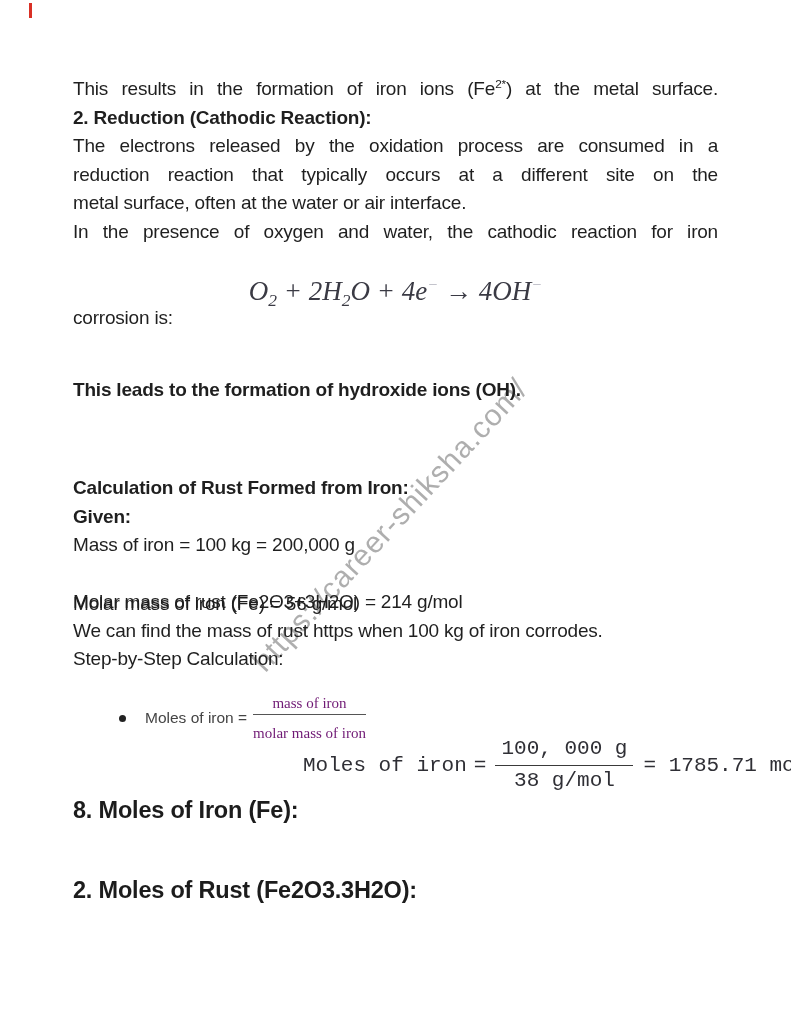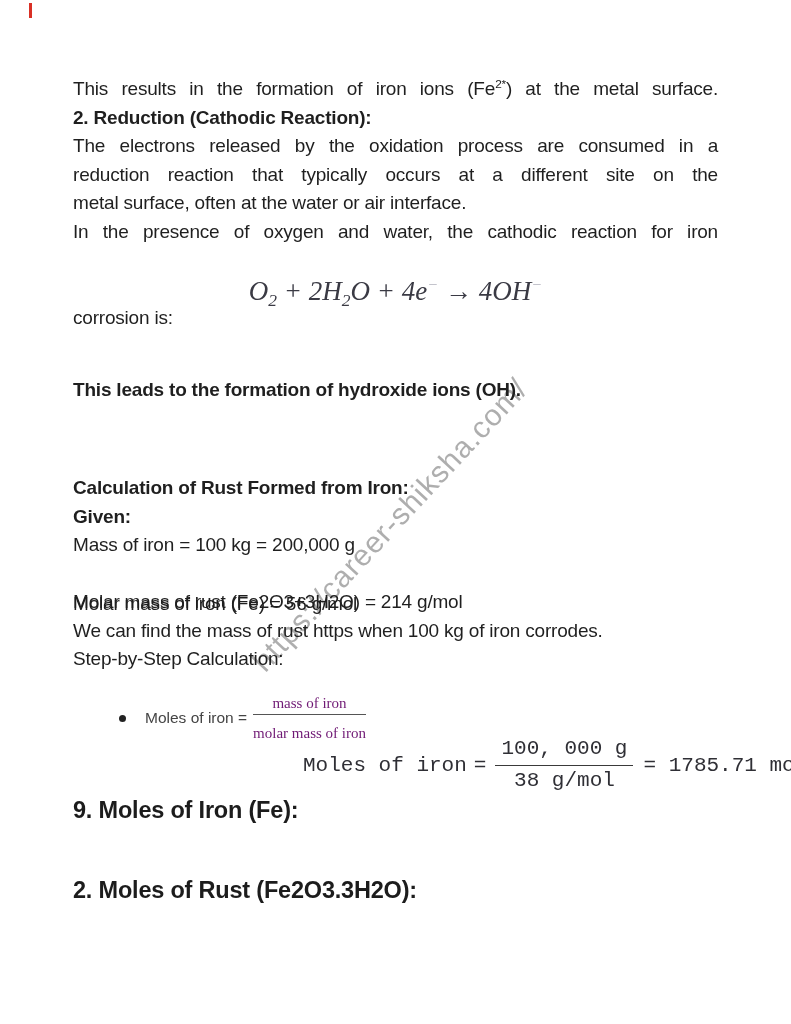--- a/index.html
+++ b/index.html
@@ -119,16 +119,16 @@
   <div class="eq2">
     <span class="lhs">Moles of iron</span>
     <span class="eqsign">=</span>
     <span class="frac2">
       <span class="num" style="display:block;">100, 000 g</span>
       <span class="den" style="display:block;">38 g/mol</span>
     </span>
     <span class="result">= 1785.71 mol</span>
   </div>
 
-  <div class="big-head" style="top:797px;">9. Moles of Iron (Fe):</div>
+  <div class="big-head" style="top:797px;">8. Moles of Iron (Fe):</div>
   <div class="big-head" style="top:877px;">2. Moles of Rust (Fe2O3.3H2O):</div>
 
 </div>
 
 </body></html>

